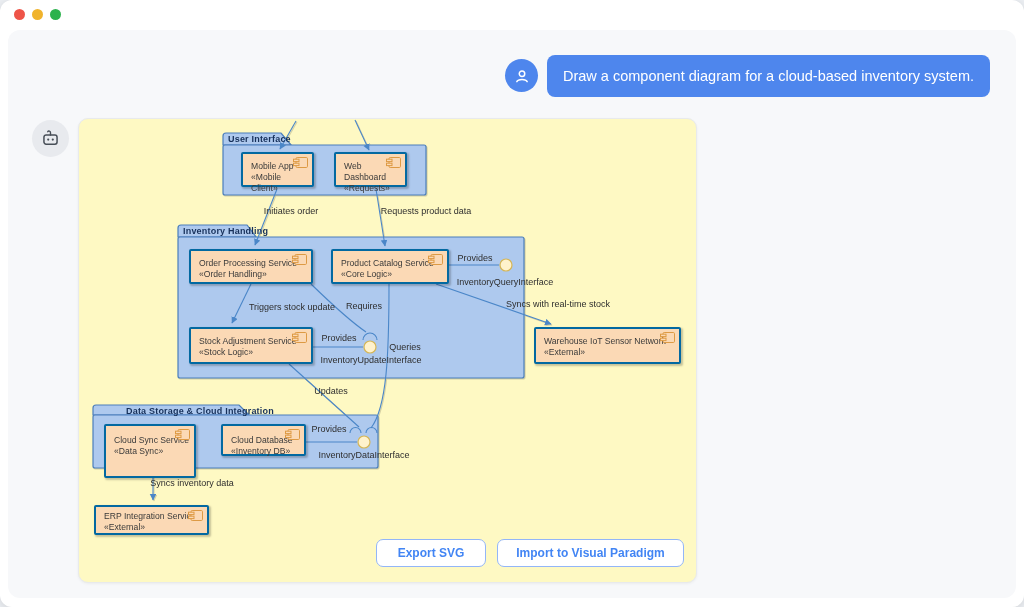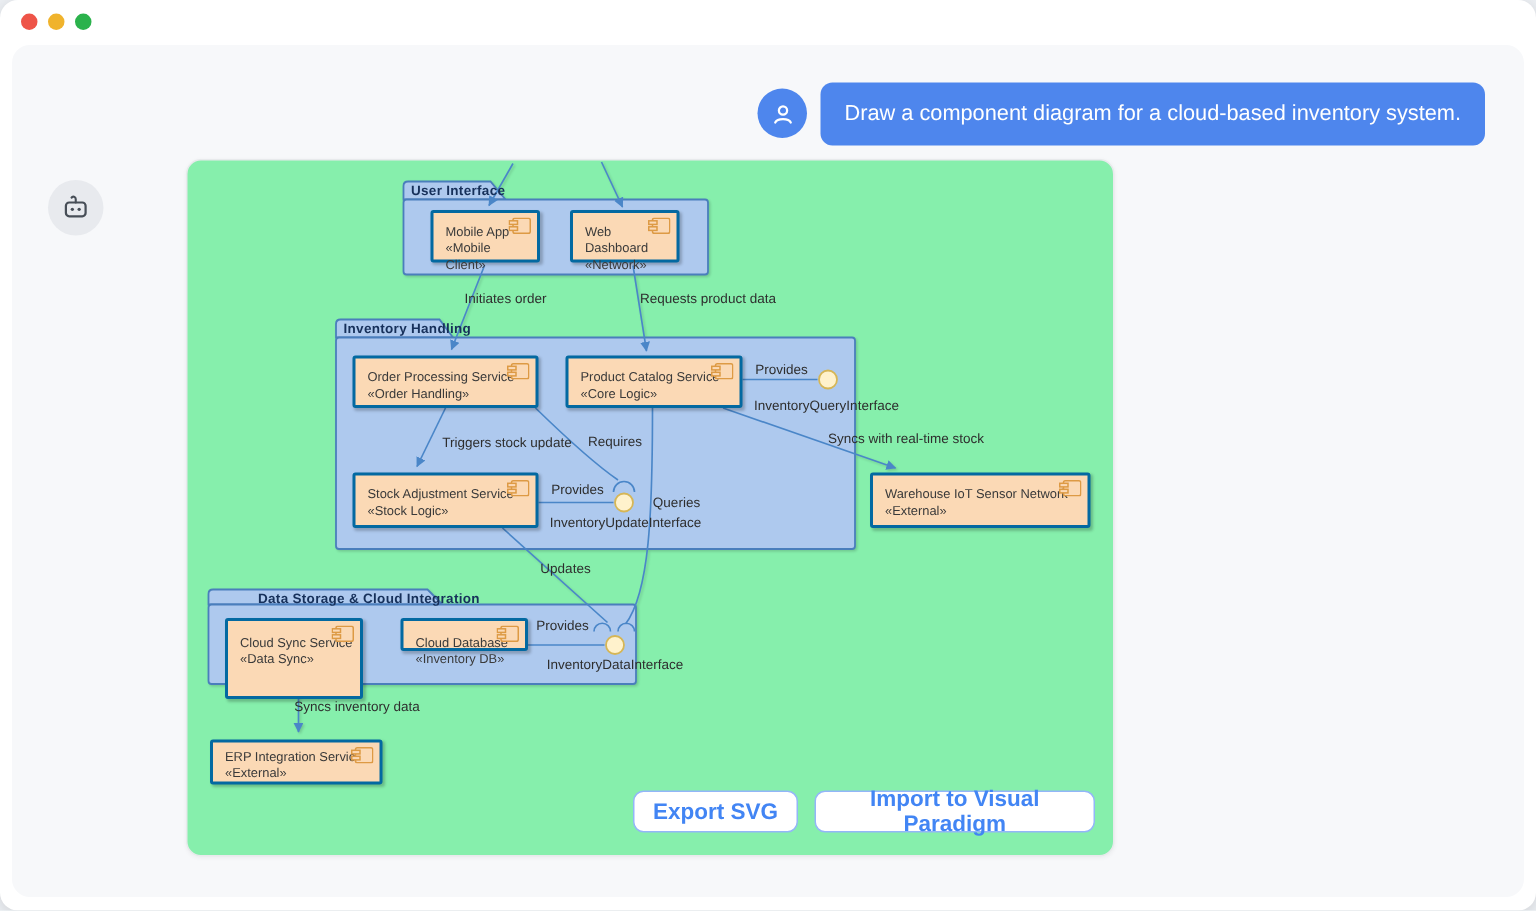--- a/index.html
+++ b/index.html
@@ -13,32 +13,32 @@
   .dot.green{background:#2bb24c;}
   
   .panel{position:absolute;left:8px;top:30px;width:1008px;height:568px;background:#f7f8fa;border-radius:12px;}
   
   .avatar{position:absolute;border-radius:50%;display:flex;align-items:center;justify-content:center;}
   .avatar.user{left:505px;top:59px;width:33px;height:33px;background:#4e86ed;}
   .avatar.bot{left:32px;top:120px;width:37px;height:37px;background:#e8eaee;}
   .bubble{position:absolute;left:547px;top:55px;width:443px;height:42px;background:#4e86ed;border-radius:8px;
           color:#ffffff;font-size:14.5px;display:flex;align-items:center;justify-content:center;white-space:nowrap;}
   
-  .card{position:absolute;left:78px;top:106px;width:617px;height:463px;background:#86efac;border:1px solid #e8eaec;
-        border-radius:10px;box-shadow:0 1px 3px rgba(0,0,0,.05);margin-left:46px;}
+  .card{position:absolute;left:78px;top:118px;width:617px;height:463px;background:#fef9c3;border:1px solid #e8eaec;
+        border-radius:10px;box-shadow:0 1px 3px rgba(0,0,0,.05);}
   .card svg.edges{position:absolute;left:0;top:0;filter:drop-shadow(1px 1px 0.6px rgba(0,0,0,.16));}
   .pkg-title{position:absolute;font-size:9px;font-weight:bold;color:#16305a;white-space:nowrap;letter-spacing:.2px;}
   .comp{position:absolute;background:#fbd9b5;border:2px solid #0369a1;border-radius:2px;
         box-shadow:1.5px 1.5px 2px rgba(0,0,0,.22);color:#3a3a3a;font-size:8.6px;line-height:1.3;
         padding:7px 4px 0 8px;box-sizing:border-box;}
   .comp .comp-icon{position:absolute;right:4px;top:3px;line-height:0;}
   .elabel{position:absolute;transform:translate(-50%,-50%);font-size:9px;color:#2e2e2e;white-space:nowrap;}
   
   .btn{position:absolute;height:28px;background:#ffffff;border:1.5px solid #93b6f8;border-radius:7px;
-       color:#4285f4;font-size:15px;font-weight:600;font-family:"Liberation Sans",sans-serif;cursor:pointer;
+       color:#4285f4;font-size:12px;font-weight:600;font-family:"Liberation Sans",sans-serif;cursor:pointer;
        display:flex;align-items:center;justify-content:center;}
   .btn.export{left:297px;top:420px;width:110px;}
   .btn.import{left:418px;top:420px;width:187px;}
 </style>
 </head>
 <body>
 
 <div class="stage">
  <div class="window">
 
@@ -124,21 +124,21 @@
       <div>Mobile App</div>
       <div>«Mobile Client»</div>
     </div>
     <div class="comp" style="left:255px;top:33px;width:73px;height:35px;">
       <span class="comp-icon"><svg width="15" height="11" viewBox="0 0 15 11">
               <rect x="3" y="0.5" width="11.5" height="10" rx="1.2" fill="#fbd9b5" stroke="#dd9a44"></rect>
               <rect x="0.5" y="2.2" width="5.5" height="2.4" fill="#fbd9b5" stroke="#dd9a44"></rect>
               <rect x="0.5" y="6.2" width="5.5" height="2.4" fill="#fbd9b5" stroke="#dd9a44"></rect>
             </svg></span>
       <div>Web Dashboard</div>
-      <div>«Network»</div>
+      <div>«Requests»</div>
     </div>
     <div class="comp" style="left:110px;top:130px;width:124px;height:35px;">
       <span class="comp-icon"><svg width="15" height="11" viewBox="0 0 15 11">
               <rect x="3" y="0.5" width="11.5" height="10" rx="1.2" fill="#fbd9b5" stroke="#dd9a44"></rect>
               <rect x="0.5" y="2.2" width="5.5" height="2.4" fill="#fbd9b5" stroke="#dd9a44"></rect>
               <rect x="0.5" y="6.2" width="5.5" height="2.4" fill="#fbd9b5" stroke="#dd9a44"></rect>
             </svg></span>
       <div>Order Processing Service</div>
       <div>«Order Handling»</div>
     </div>
@@ -171,21 +171,21 @@
     </div>
     <div class="comp" style="left:25px;top:305px;width:92px;height:54px;padding-top:9px;">
       <span class="comp-icon"><svg width="15" height="11" viewBox="0 0 15 11">
               <rect x="3" y="0.5" width="11.5" height="10" rx="1.2" fill="#fbd9b5" stroke="#dd9a44"></rect>
               <rect x="0.5" y="2.2" width="5.5" height="2.4" fill="#fbd9b5" stroke="#dd9a44"></rect>
               <rect x="0.5" y="6.2" width="5.5" height="2.4" fill="#fbd9b5" stroke="#dd9a44"></rect>
             </svg></span>
       <div>Cloud Sync Service</div>
       <div>«Data Sync»</div>
     </div>
-    <div class="comp" style="left:142px;top:305px;width:85px;height:22px;padding-top:9px;">
+    <div class="comp" style="left:142px;top:305px;width:85px;height:32px;padding-top:9px;">
       <span class="comp-icon"><svg width="15" height="11" viewBox="0 0 15 11">
               <rect x="3" y="0.5" width="11.5" height="10" rx="1.2" fill="#fbd9b5" stroke="#dd9a44"></rect>
               <rect x="0.5" y="2.2" width="5.5" height="2.4" fill="#fbd9b5" stroke="#dd9a44"></rect>
               <rect x="0.5" y="6.2" width="5.5" height="2.4" fill="#fbd9b5" stroke="#dd9a44"></rect>
             </svg></span>
       <div>Cloud Database</div>
       <div>«Inventory DB»</div>
     </div>
     <div class="comp" style="left:15px;top:386px;width:115px;height:30px;padding-top:4px;">
       <span class="comp-icon"><svg width="15" height="11" viewBox="0 0 15 11">

